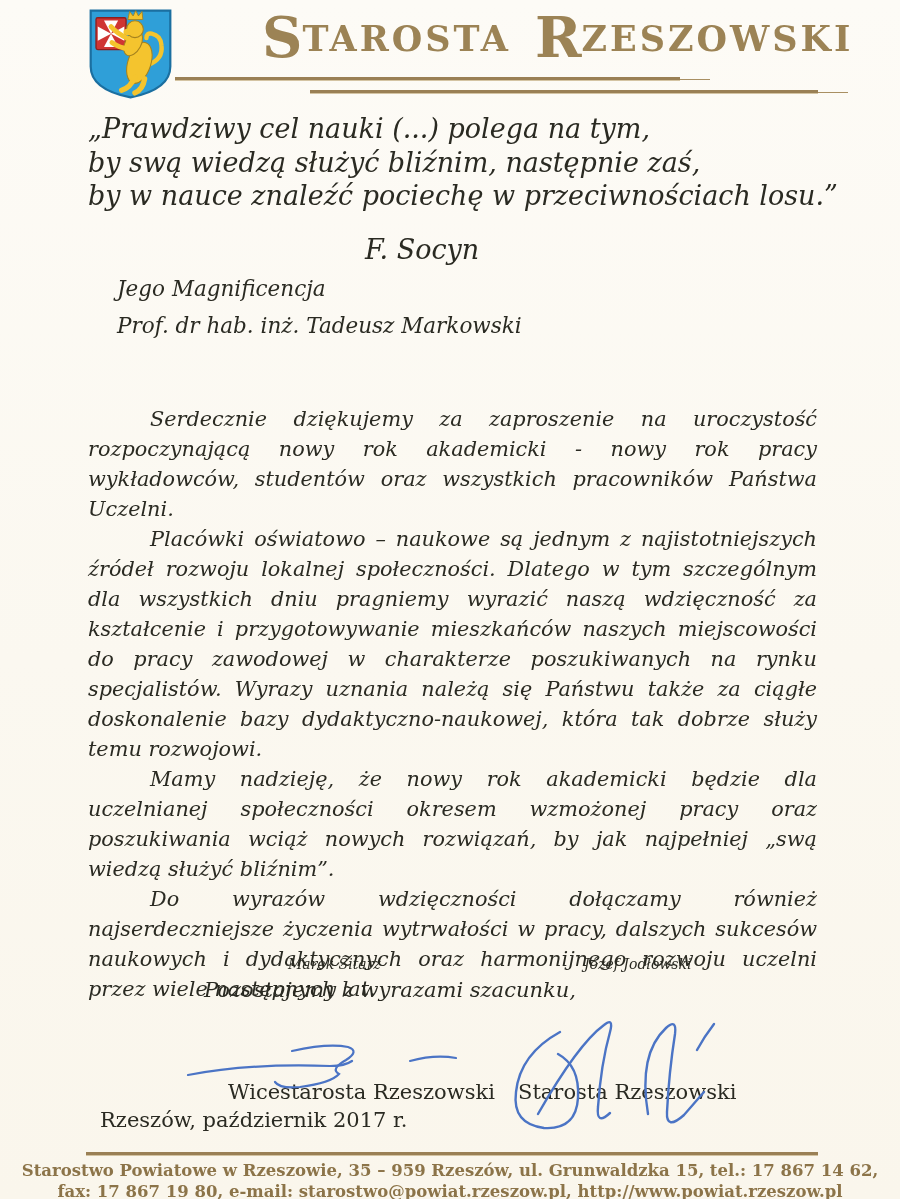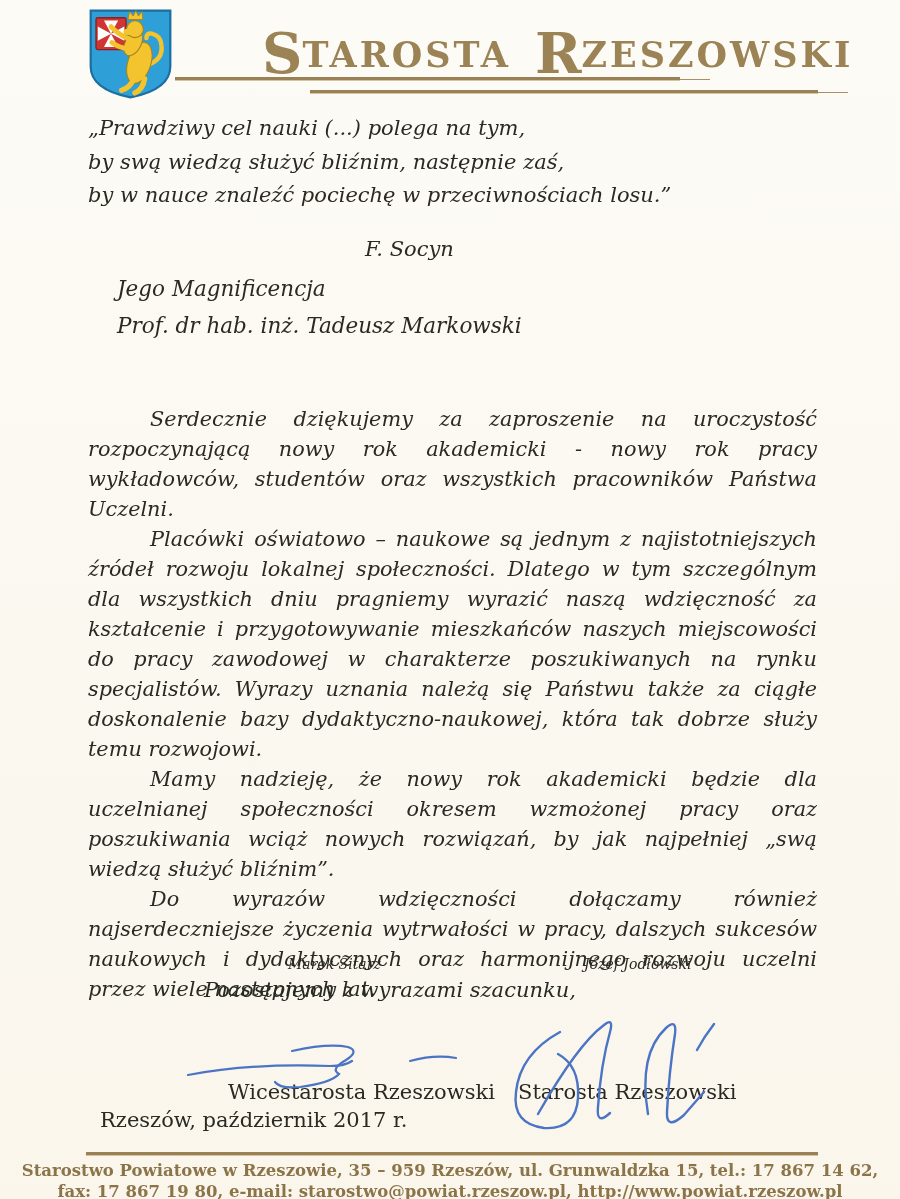--- a/index.html
+++ b/index.html
@@ -11,31 +11,31 @@
     background:linear-gradient(180deg,#fdfbf6 0%, #fbf8f0 55%, #faf6ec 100%);
     color:#2a2a22;
   }
 
   
   .coat { position:absolute; left:82px; top:8px; width:97px; height:92px; }
   .title-wrap {
     position:absolute; left:250px; top:12px; width:530px; text-align:center;
     color:#9c8355; white-space:nowrap;
   }
-  .title-word { display:inline-block; margin:16px 12px;text-align:right; }
+  .title-word { display:inline-block; margin:0 12px;text-align:right; }
   .title-initial { font-size:56px; font-weight:bold; line-height:50px; vertical-align:-6px; }
   .title-rest   { font-size:35px; font-weight:bold; letter-spacing:3px; }
 
   .gold-rule { position:absolute; height:3px; background:#9a8055; box-shadow:0 1px 0 rgba(201,182,143,.8); }
   .gold-rule::after { content:""; position:absolute; right:-30px; bottom:0; width:30px; height:1px; background:#a98f62; }
   .rule-1 { top:77px; left:175px; width:505px; }
   .rule-2 { top:90px; left:310px; width:508px; }
 
   
-  .quote { position:absolute; left:88px; top:112px; font-style:italic; font-size:21px; line-height:33.5px; }
+  .quote { position:absolute; left:88px; top:112px; font-style:italic; font-size:27px; line-height:33.5px; }
   .quote-author { margin-top:20px; padding-left:277px;font-style:italic; }
 
   
   .addressee { position:absolute; left:117px; top:270px; font-style:italic; font-weight:normal; font-size:21.5px; line-height:37px; }
 
   
   .letter-body {
     position:absolute; left:88px; top:404px; width:729px;
     font-style:italic; font-size:20.8px; line-height:30px; text-align:justify;
   }

